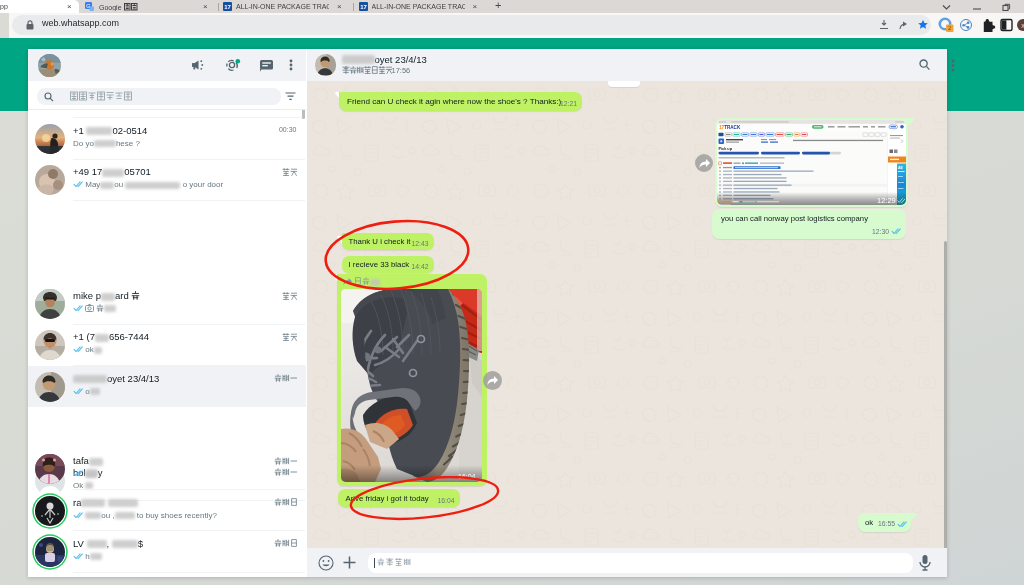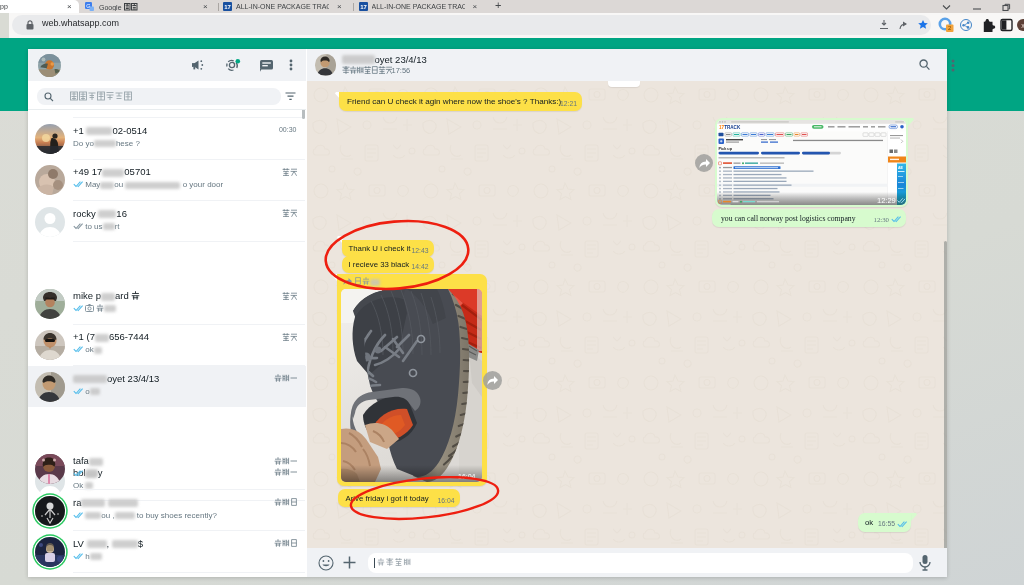--- a/index.html
+++ b/index.html
@@ -42,21 +42,21 @@
 
   
   #chat { position:absolute; left:278.5px; top:0; width:640.5px; height:528px; background:#ece5dd; }
   #chatheader { position:absolute; left:0; top:0; width:640.5px; height:31.5px; background:#f0f2f5; z-index:5; }
   #wall { position:absolute; left:0; top:31.5px; width:640.5px; height:467px; }
   #inputbar { position:absolute; left:0; top:498.5px; width:640.5px; height:29.5px; background:#f0f2f5; z-index:5; }
   #inputbox { position:absolute; left:61px; top:5px; width:545px; height:20.5px; background:#fff; border-radius:8px; }
 
   .msgarea { position:absolute; left:0; top:31.5px; width:640.5px; height:467px; z-index:2; }
   .bubble { position:absolute; border-radius:7px; font-size:7.8px; color:#111b21; }
-  .bubble.in { background:#fde047; box-shadow:0 1px 1px rgba(0,0,0,.08); }
+  .bubble.in { background:#bef264; box-shadow:0 1px 1px rgba(0,0,0,.08); }
   .bubble.out { background:#d7fbce; box-shadow:0 1px 1px rgba(0,0,0,.08); }
   .btime { font-size:6.8px; color:#667781; }
 </style>
 </head>
 <body>
   <svg width="0" height="0" style="position:absolute">
     <defs>
       <g id="zA" fill="none" stroke-width=".75">
         <path d="M.5 1.2h7M4 0v8M.5 4.2h7M1.2 6.4h5.6M1.8 2.6h4.4"></path>
       </g>
@@ -265,36 +265,20 @@
           <div class="title">+49 17<span class="blur" style="width:22px;height:8px"></span>05701</div>
           <div class="msg"><svg class="tick" width="10" height="8" viewBox="0 0 10 8" style="color:#53bdeb">
               <use href="#chk2" stroke="currentColor"></use>
             </svg> May<span class="blur" style="width:14px;height:7px"></span>ou <span class="blur" style="width:55px;height:7px"></span> o your door</div>
           <div class="time"><svg width="15" height="8" viewBox="0 0 15 8" style="color:#667781">
               <use href="#zF" stroke="currentColor"></use>
               <use href="#zB" stroke="currentColor" transform="translate(8,0)"></use>
             </svg></div>
           <div class="divider"></div>
         </div>
-        <div class="row" style="top:91px;">
-          <div class="ava"><svg width="30" height="30" viewBox="0 0 30 30">
-              <rect width="30" height="30" fill="#dfe5e7"></rect>
-              <circle cx="15" cy="11.5" r="5.5" fill="#fff"></circle>
-              <path d="M4 30c1-7 6-10 11-10s10 3 11 10z" fill="#fff"></path>
-            </svg></div>
-          <div class="title">rocky <span class="blur" style="width:18px;height:8px"></span>16</div>
-          <div class="msg"><svg class="tick" width="10" height="8" viewBox="0 0 10 8" style="color:#8696a0">
-              <use href="#chk2" stroke="currentColor"></use>
-            </svg> to us<span class="blur" style="width:12px;height:7px"></span>rt</div>
-          <div class="time"><svg width="15" height="8" viewBox="0 0 15 8" style="color:#667781">
-              <use href="#zF" stroke="currentColor"></use>
-              <use href="#zB" transform="translate(8,0)" stroke="currentColor"></use>
-            </svg></div>
-          <div class="divider"></div>
-        </div>
         <div class="row" style="top:173.6px;">
           <div class="ava"><svg width="30" height="30" viewBox="0 0 30 30">
               <rect width="30" height="30" fill="#9fae9a"></rect>
               <rect y="0" width="30" height="12" fill="#c2cbc4"></rect>
               <path d="M8 9c0-4 3-6 7-6s7 2 7 6l-1 3H9z" fill="#35302b"></path>
               <circle cx="15" cy="13.5" r="4.8" fill="#b4825e"></circle>
               <path d="M9 14c1 1.5 2 4 1 5l-3 2 2 9h12l2-9-3-2c-1-1 0-3.5 1-5z" fill="#4e463e" opacity="0"></path>
               <path d="M4 30c1-7 6-10 11-10s10 3 11 10z" fill="#41423f"></path>
               <path d="M10 8.5h10l-.8 2H10.8z" fill="#211d19"></path>
             </svg></div>
@@ -629,32 +613,32 @@
               <circle cx="24" cy="81.7" r="1" fill="#37a662"></circle>
               <rect x="26" y="81" width="12" height="1.3" fill="#7adbd0"></rect>
               <rect x="40" y="81" width="22" height="1.3" fill="#cfcfcf"></rect>
               <rect x="1.5" y="84.6" width="12" height="1" fill="#ddd"></rect>
             </g>
             <text x="160" y="83" font-family="Liberation Sans" font-size="7.5" fill="#fff">12:29</text>
             <path d="M180.5 80.5l1.7 1.8 3.6-4M184 82.3l.5.5 3.6-4" stroke="#9fd8f0" stroke-width="1" fill="none"></path>
           </svg>
         </div>
 
-        <div class="bubble out" style="left:405.5px;top:128px;width:194px;height:18px;font-family:Liberation Serif, serif;">
+        <div class="bubble out" style="left:405.5px;top:128px;width:194px;height:30px;">
           <div style="position:absolute;left:9px;top:5px;white-space:nowrap;font-size:7.7px;">you can call norway post logistics company</div>
           <div class="btime" style="position:absolute;right:17px;bottom:3.5px;">12:30</div>
           <svg style="position:absolute;right:4px;bottom:4px;color:#53bdeb" width="11" height="8" viewBox="0 0 11 8">
             <use href="#chk2" stroke="currentColor"></use>
           </svg>
         </div>
 
         <svg style="position:absolute;left:30.5px;top:155.5px" width="6" height="8" viewBox="0 0 6 8">
           <path d="M6 0v8L0 1.5 1 0z" fill="#fff"></path>
         </svg>
-        <div class="bubble in" style="left:35px;top:159px;width:92px;height:17px;border-top-left-radius:0;">
+        <div class="bubble in" style="left:35px;top:152px;width:92px;height:17px;border-top-left-radius:0;">
           <div style="position:absolute;left:7px;top:4.5px;white-space:nowrap;">Thank U i check it</div>
           <div class="btime" style="position:absolute;right:5px;bottom:3px;">12:43</div>
         </div>
 
         <div class="bubble in" style="left:35px;top:175px;width:92px;height:17px;">
           <div style="position:absolute;left:7px;top:4.5px;white-space:nowrap;">I recieve 33 black</div>
           <div class="btime" style="position:absolute;right:5px;bottom:3px;">14:42</div>
         </div>
 
         <svg style="position:absolute;left:14px;top:136px;z-index:6" width="152" height="76" viewBox="0 0 152 76">

